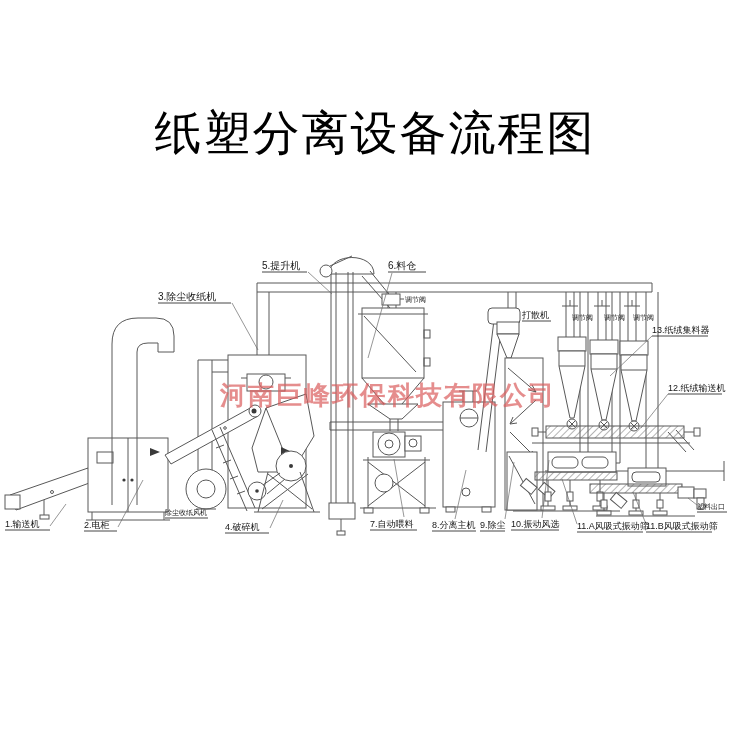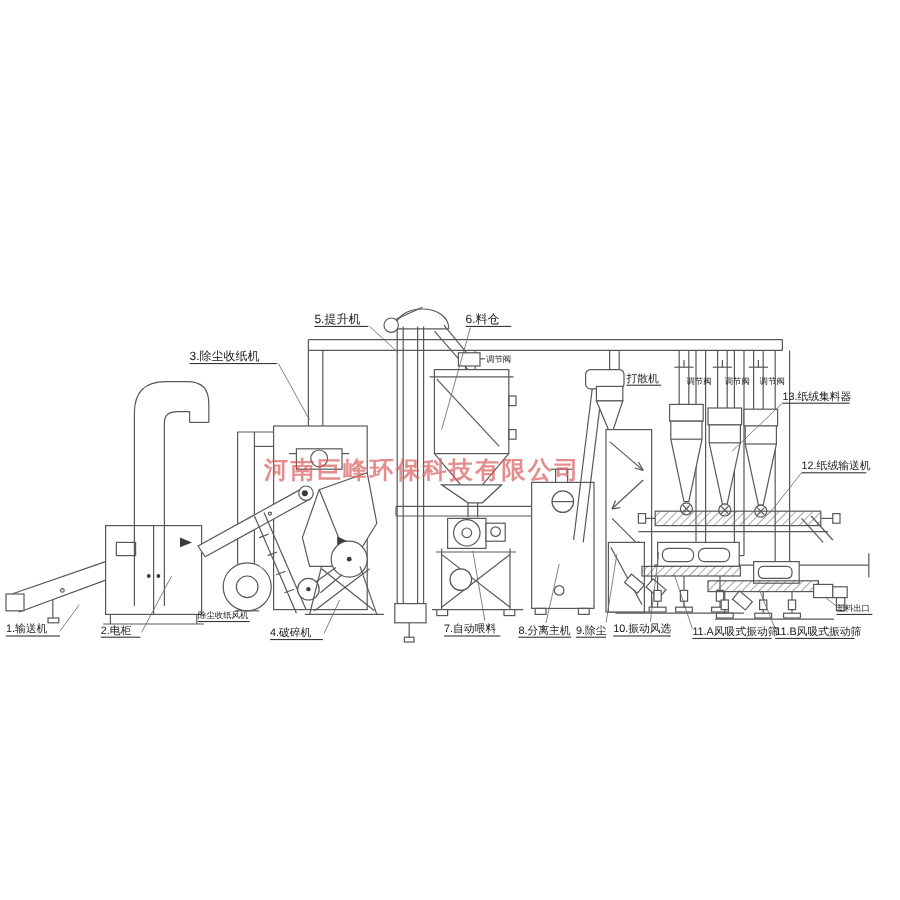--- a/index.html
+++ b/index.html
@@ -2,37 +2,38 @@
 <html><head>
 <meta charset="utf-8">
 <style>
   html,body{margin:0;padding:0;background:#ffffff;}
   .canvas{position:relative;width:750px;height:750px;background:#ffffff;overflow:hidden;
           font-family:"Liberation Sans","DejaVu Sans",sans-serif;}
   .title{position:absolute;top:102px;left:0;width:100%;text-align:center;
          font-family:"Liberation Serif","DejaVu Serif",serif;font-size:47px;letter-spacing:2px;
          color:#000;white-space:nowrap;}
   .watermark{position:absolute;top:378px;left:220px;z-index:5;
-             font-family:Liberation Serif, serif;font-size:20px;font-weight:bold;
+             font-family:Liberation Serif, serif;font-size:26px;font-weight:bold;
              letter-spacing:2px;color:rgba(218,92,92,0.70);white-space:nowrap;pointer-events:none;}
   svg.diagram{position:absolute;left:0;top:0;}
   .ln{stroke:#585858;fill:none;stroke-width:1;}
   .lnw{stroke:#585858;fill:#ffffff;stroke-width:1;}
   .thin{stroke:#6a6a6a;fill:none;stroke-width:0.7;}
   .dark{fill:#3a3a3a;stroke:none;}
   .lbl{fill:#161616;font-size:10px;font-family:"Liberation Sans","DejaVu Sans",sans-serif;}
   .lbl-m{fill:#161616;font-size:9px;font-family:"Liberation Sans","DejaVu Sans",sans-serif;}
   .lbl-s{fill:#161616;font-size:7px;font-family:"Liberation Sans","DejaVu Sans",sans-serif;}
   .ul{stroke:#161616;stroke-width:0.8;}
 </style>
 </head>
 <body>
 
 <div class="canvas">
 
+  <div class="title">纸塑分离设备流程图</div>
   <div class="watermark">河南巨峰环保科技有限公司</div>
 
   <svg class="diagram" width="750" height="750" viewBox="0 0 750 750">
     <defs>
       <pattern id="hatch" width="5" height="5" patternUnits="userSpaceOnUse" patternTransform="rotate(45)">
         <line x1="0" y1="0" x2="0" y2="5" stroke="#6a6a6a" stroke-width="1"></line>
       </pattern>
     </defs>
 
     <g>

